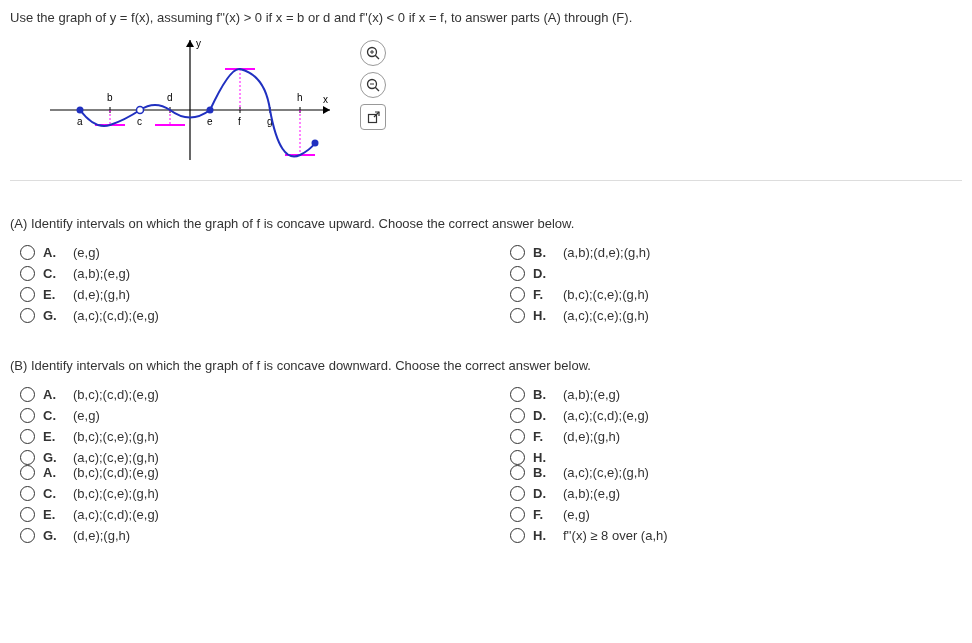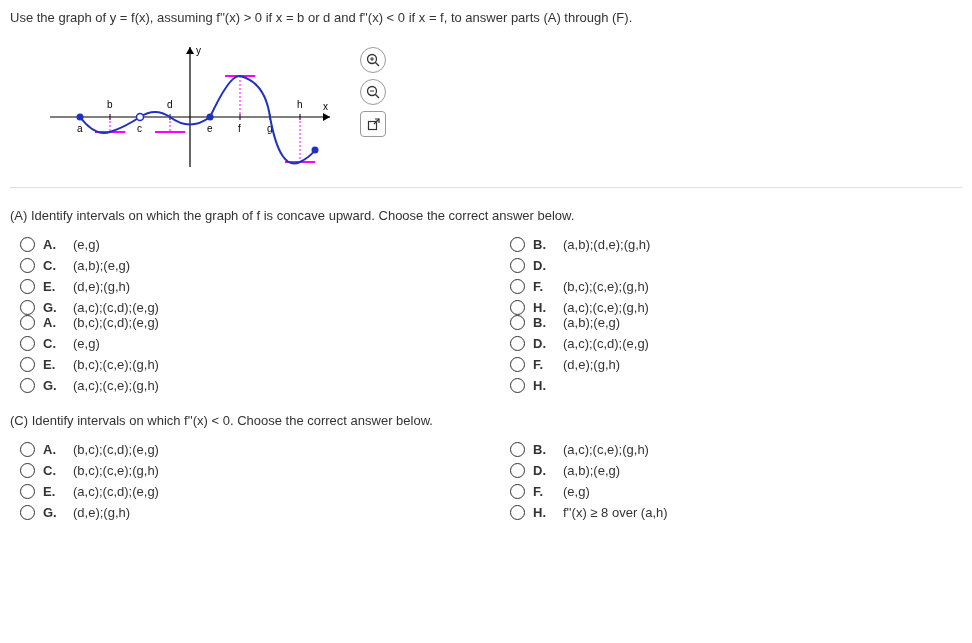--- a/index.html
+++ b/index.html
@@ -5,21 +5,21 @@
     body {
       font-family: Arial, Helvetica, sans-serif;
       font-size: 13px;
       color: #333;
       margin: 0;
       padding: 10px;
       width: 972px;
       box-sizing: border-box;
     }
     .prompt-text {
-      margin-bottom: 17px;
+      margin-bottom: 10px;
     }
     .graph-row {
       display: flex;
       align-items: flex-start;
       margin-left: 30px;
       margin-bottom: 15px;
     }
     .graph-container {
       width: 300px;
       height: 130px;
@@ -39,21 +39,21 @@
       border-radius: 50%;
       display: flex;
       align-items: center;
       justify-content: center;
       background: #fff;
       cursor: pointer;
       font-size: 13px;
     }
     .icon-btn.square { border-radius: 4px; }
     .section-hdr {
-      margin: 20px 0 14px 0;
+      margin: 35px 0 14px 0;
     }
     .options-grid {
       display: grid;
       grid-template-columns: 490px 1fr;
       row-gap: 6px;
       margin-left: 10px;
     }
     .opt {
       display: flex;
       align-items: center;
@@ -190,20 +190,21 @@
         <span class="radio"></span>
         <span class="opt-letter">G.</span>
         <span>(a,c);(c,d);(e,g)</span>
       </div>
       <div class="opt">
         <span class="radio"></span>
         <span class="opt-letter">H.</span>
         <span>(a,c);(c,e);(g,h)</span>
       </div>
     </div>
+    <div class="section-hdr">(B) Identify intervals on which the graph of f is concave downward. Choose the correct answer below.</div>
     <div class="options-grid">
       <div class="opt">
         <span class="radio"></span>
         <span class="opt-letter">A.</span>
         <span>(b,c);(c,d);(e,g)</span>
       </div>
       <div class="opt">
         <span class="radio"></span>
         <span class="opt-letter">B.</span>
         <span>(a,b);(e,g)</span>
@@ -231,21 +232,20 @@
       <div class="opt">
         <span class="radio"></span>
         <span class="opt-letter">G.</span>
         <span>(a,c);(c,e);(g,h)</span>
       </div>
       <div class="opt">
         <span class="radio"></span>
         <span class="opt-letter">H.</span>
       </div>
     </div>
-    <div class="section-hdr">(C) Identify intervals on which f''(x) &lt; 0. Choose the correct answer below.</div>
     <div class="options-grid">
       <div class="opt">
         <span class="radio"></span>
         <span class="opt-letter">A.</span>
         <span>(b,c);(c,d);(e,g)</span>
       </div>
       <div class="opt">
         <span class="radio"></span>
         <span class="opt-letter">B.</span>
         <span>(a,c);(c,e);(g,h)</span>

